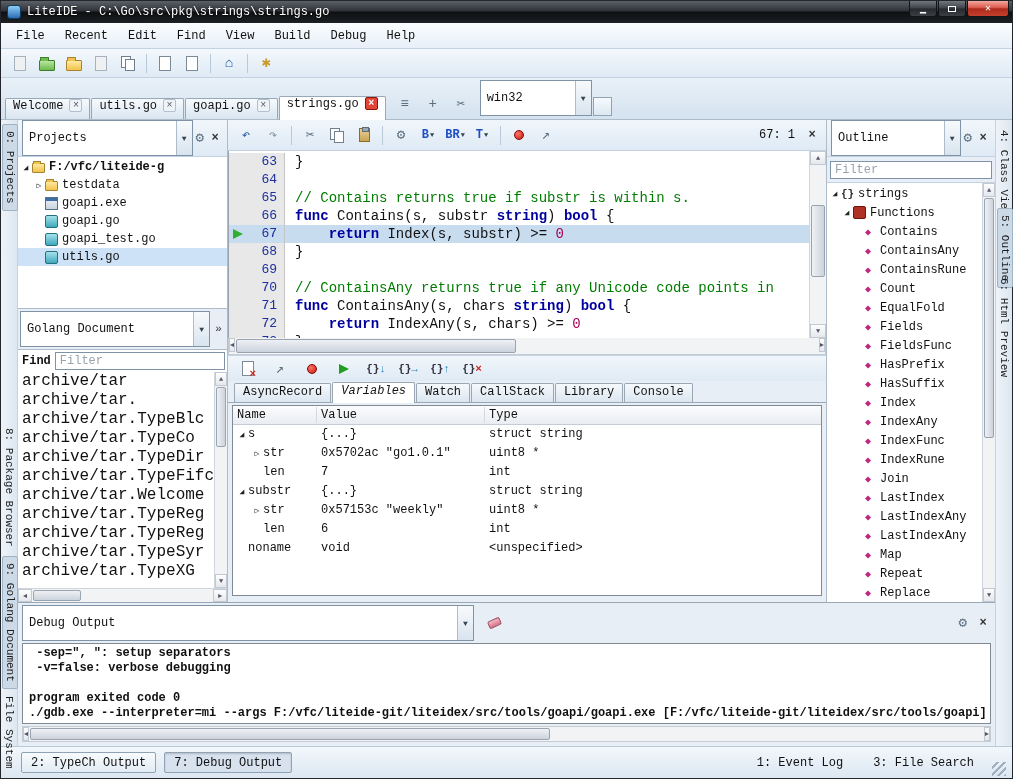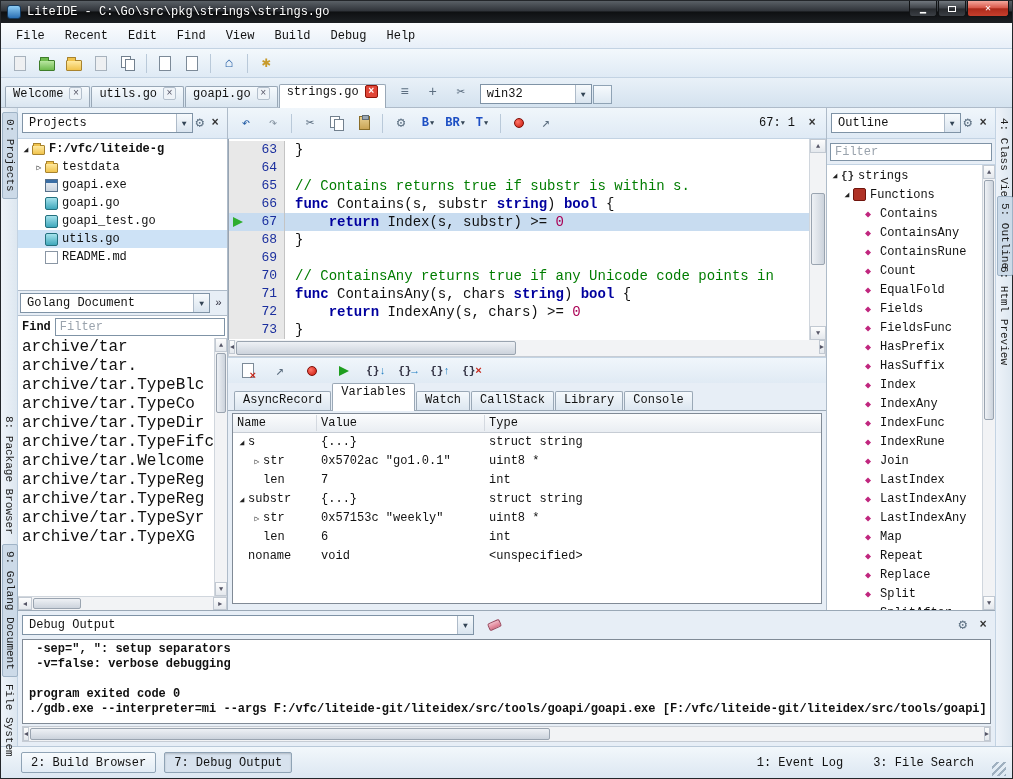--- a/index.html
+++ b/index.html
@@ -60,21 +60,21 @@
   background:linear-gradient(#e9f1f8,#d4e2ef);border-bottom:1px solid #aebbc9;}
 #doc-tabs{display:flex;align-items:flex-end;gap:1px;}
 .doc-tab{height:21px;display:flex;gap:6px;padding:0 7px;font-size:12px;
   border:1px solid #99a8b7;border-bottom:none;border-radius:2px 2px 0 0;
   background:linear-gradient(#f6fafd,#d9e5f0);}
 .doc-tab.active{height:24px;background:#fff;position:relative;z-index:2;margin-bottom:-1px;}
 .tab-close{width:13px;height:13px;display:flex;align-items:center;justify-content:center;
   font-size:10px;color:#556;border:1px solid #b3bfcc;background:#eef3f8;border-radius:2px;}
 .tab-close.red{background:#e04537;border-color:#8e1408;color:#fff;font-weight:bold;}
 .tab-tools{display:flex;align-items:center;gap:4px;margin:0 6px 3px;}
-.combo{display:flex;align-items:center;height:20px;background:#fff;border:1px solid #7f93a6;}
+.combo{display:flex;align-items:center;height:36px;background:#fff;border:1px solid #7f93a6;}
 .combo .cb-label{padding:0 6px;flex:1;white-space:nowrap;overflow:hidden;}
 .combo .cb-arrow{width:16px;align-self:stretch;border-left:1px solid #aebbc9;display:flex;align-items:center;justify-content:center;
   font-size:8px;color:#345;background:linear-gradient(#f7fafc,#d9e4ef);}
 .target-combo{width:112px;margin-bottom:3px;}
 .sq-btn{width:19px;height:19px;border:1px solid #8fa3b5;background:linear-gradient(#f6fafd,#dde8f2);margin-bottom:3px;}
 
 
 .body-row{flex:1;display:flex;min-height:0;}
 .strip{flex:0 0 17px;position:relative;background:linear-gradient(90deg,#eef3f9,#dde7f0);}
 .strip.left{border-right:1px solid #c3d3e3;}
@@ -144,21 +144,21 @@
 .lcode .comment{color:#007d00;}
 .lcode .num{color:#aa0055;}
 .exec-arrow{position:absolute;left:4px;top:4px;width:0;height:0;
   border-left:10px solid #2fae2f;border-top:5px solid transparent;border-bottom:5px solid transparent;}
 .editor-hscroll{flex:0 0 17px;display:flex;background:#f2f3f5;border:1px solid #c6ccd4;border-top:none;}
 .debug-toolbar{flex:0 0 26px;display:flex;align-items:center;gap:8px;padding:0 8px;
   background:linear-gradient(#f0f6fb,#e0eaf4);border-top:1px solid #c3d3e3;}
 .debug-tabs{flex:0 0 21px;display:flex;align-items:flex-end;gap:1px;padding:0 6px;}
 .dtab{height:19px;padding:1px 8px;font-size:12px;border:1px solid #9aa8b6;border-bottom:none;
   border-radius:2px 2px 0 0;background:linear-gradient(#f5f9fc,#dce6f0);}
-.dtab.active{height:28px;background:#fff;margin-bottom:-1px;position:relative;z-index:2;}
+.dtab.active{height:21px;background:#fff;margin-bottom:-1px;position:relative;z-index:2;font-style:italic;}
 .vars-wrap{flex:0 0 200px;padding:2px 4px 6px;border-top:1px solid #9aa8b6;background:#e7eef6;}
 .vars-box{height:100%;background:#fff;border:1px solid #808a96;display:flex;flex-direction:column;overflow:hidden;}
 .vars-header{display:flex;flex:0 0 19px;background:linear-gradient(#fbfcfd,#e9edf2);border-bottom:1px solid #c6ccd4;align-items:center;}
 .vh{padding:1px 4px;border-right:1px solid #d4d9e0;font-size:12px;}
 .vh.name{width:84px;} .vh.value{width:168px;} .vh.type{flex:1;border-right:none;}
 .var-row{display:flex;height:19px;line-height:19px;font-size:12px;}
 .vc{padding:0 4px;overflow:hidden;white-space:pre;}
 .vc.name{width:84px;display:flex;align-items:center;}
 .vc.value{width:168px;} .vc.type{flex:1;}
 
@@ -333,25 +333,20 @@
               </div>
               <div class="tree-row" style="padding-left: 15px;">
                 <span class="tw-arrow"></span>
                 <span class="ti gofile"></span>
                 <span class="t-label">goapi_test.go</span>
               </div>
               <div class="tree-row sel" style="padding-left: 15px;">
                 <span class="tw-arrow"></span>
                 <span class="ti gofile"></span>
                 <span class="t-label">utils.go</span>
-              </div>
-              <div class="tree-row" style="padding-left: 15px;">
-                <span class="tw-arrow"></span>
-                <span class="ti file"></span>
-                <span class="t-label">README.md</span>
               </div>
             </div>
           <div class="gd-row">
             <div class="combo">
               <span class="cb-label">Golang Document</span>
               <span class="cb-arrow">▼</span>
             </div>
             <span class="gd-more">»</span>
           </div>
           <div class="doc-browser">
@@ -715,21 +710,21 @@
 
     <div class="strip right" id="right-strip">
         <div class="strip-item" style="top: 4px;">4: Class View</div>
         <div class="strip-item sel" style="top: 88px;">5: Outline</div>
         <div class="strip-item" style="top: 152px;">6: Html Preview</div>
       </div>
   </div>
 
   <div class="statusbar">
     <div id="status-left" style="display:flex;gap:8px">
-        <div class="sb-toggle">2: Build Browser</div>
+        <div class="sb-toggle">2: TypeCh Output</div>
         <div class="sb-toggle active">7: Debug Output</div>
       </div>
     <div id="status-right">
         <div class="sb-toggle flat">1: Event Log</div>
         <div class="sb-toggle flat">3: File Search</div>
       </div>
     <div class="size-grip"></div>
   </div>
 
 </div>

